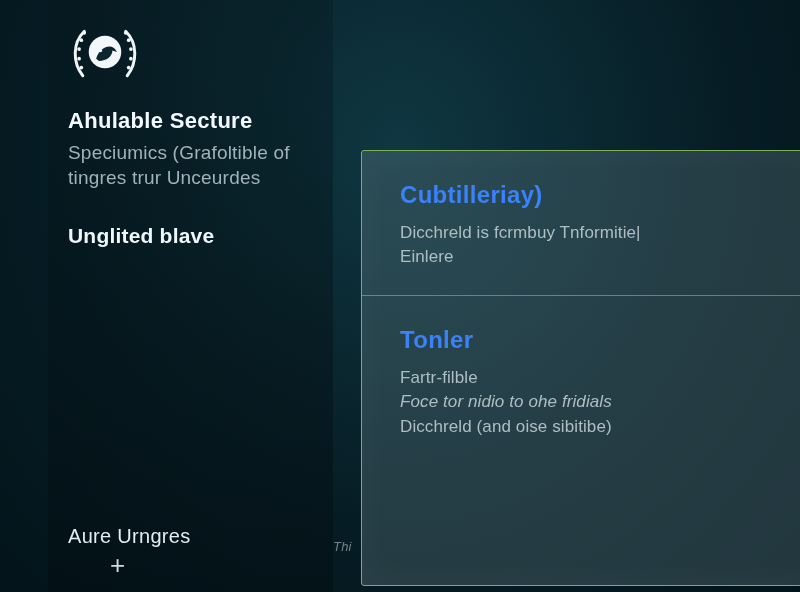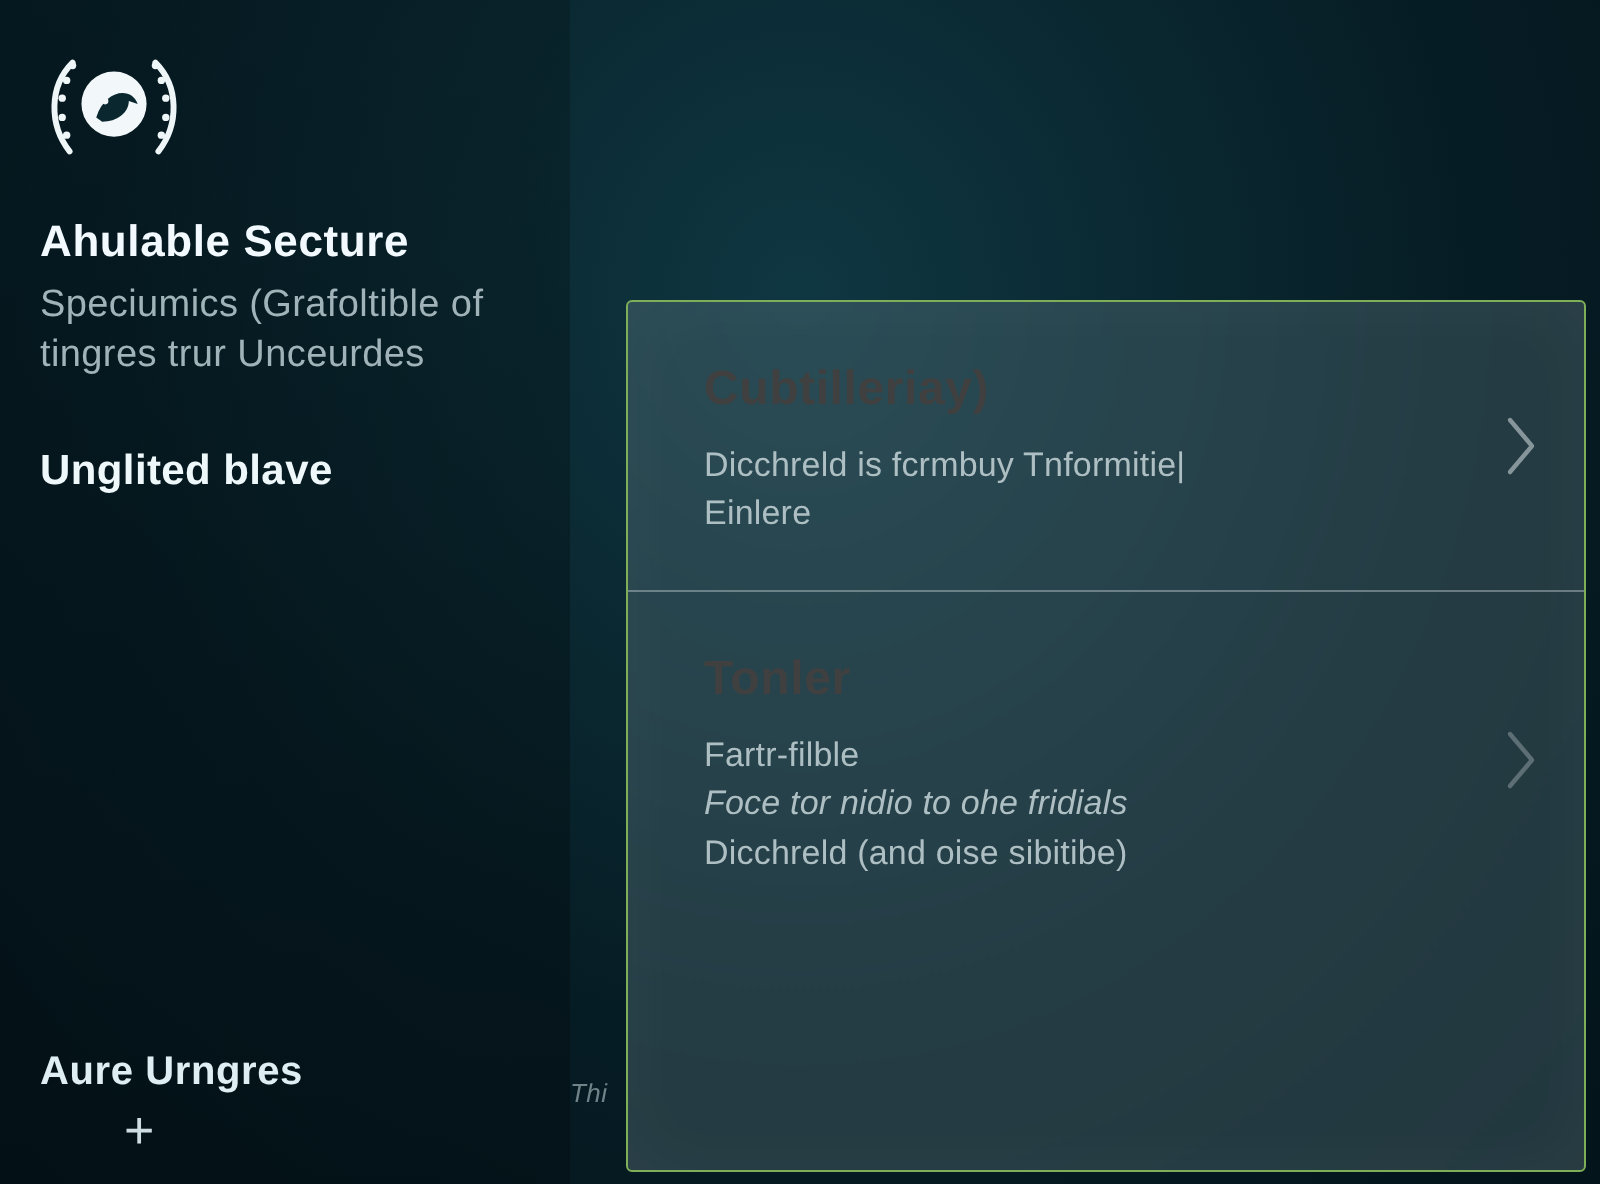--- a/index.html
+++ b/index.html
@@ -3,21 +3,21 @@
 <meta charset="utf-8">
 <style>
   * { margin: 0; padding: 0; box-sizing: border-box; }
   html, body {
     width: 800px; height: 592px; overflow: hidden;
     font-family: "Segoe UI", "Helvetica Neue", Arial, sans-serif;
     background: radial-gradient(ellipse at 50% 25%, #0f3742 0%, #0a2730 35%, #061c24 60%, #03141a 100%);
     color: #c9d6da;
   }
 
-  .screen { display: flex; width: 100%; height: 100%; }
+  .screen { display: flex; width: 100%; height: 100%; padding-left: 48px; }
 
   
   .sidebar {
     width: 285px; flex: 0 0 285px;
     padding: 18px 14px 10px 20px;
     display: flex; flex-direction: column;
     background: linear-gradient(to bottom, rgba(6,22,28,0.35), rgba(3,14,18,0.55));
   }
 
   .emblem {
@@ -39,21 +39,21 @@
     font-size: 21px; font-weight: 700; color: #eef8fb;
     letter-spacing: 0.2px;
   }
 
   .side-spacer { flex: 1; }
 
   .side-footer {
     padding-bottom: 4px;
   }
   .side-footer-title {
-    font-size: 20px; font-weight: 700; color: #dfeef2;
+    font-size: 20px; font-weight: 400; color: #dfeef2;
     letter-spacing: 0.3px; margin-bottom: 4px;
   }
   .plus {
     font-size: 26px; color: #cddde1; line-height: 1;
     padding-left: 42px;
   }
 
   
   .main {
     flex: 1; position: relative; padding: 150px 4px 0 28px;
@@ -75,21 +75,21 @@
     box-shadow: inset 0 0 40px rgba(255,255,255,0.04);
   }
   .panel-item {
     padding: 30px 70px 26px 38px;
     border-bottom: 1px solid rgba(190,205,208,0.45);
     position: relative;
     cursor: pointer;
   }
   .panel-item:last-child { border-bottom: none; }
   .panel-item .title {
-    font-size: 24px; font-weight: 700; color: #404040;
+    font-size: 24px; font-weight: 700; color: #3b82f6;
     letter-spacing: 0.3px; margin-bottom: 12px;
   }
   .panel-item .line {
     font-size: 17px; color: #aebfc3; line-height: 1.42;
     letter-spacing: 0.1px;
   }
   .panel-item .line.italic { font-style: italic; }
 
   .chevron {
     position: absolute; right: 22px; top: 50%; transform: translateY(-50%);

